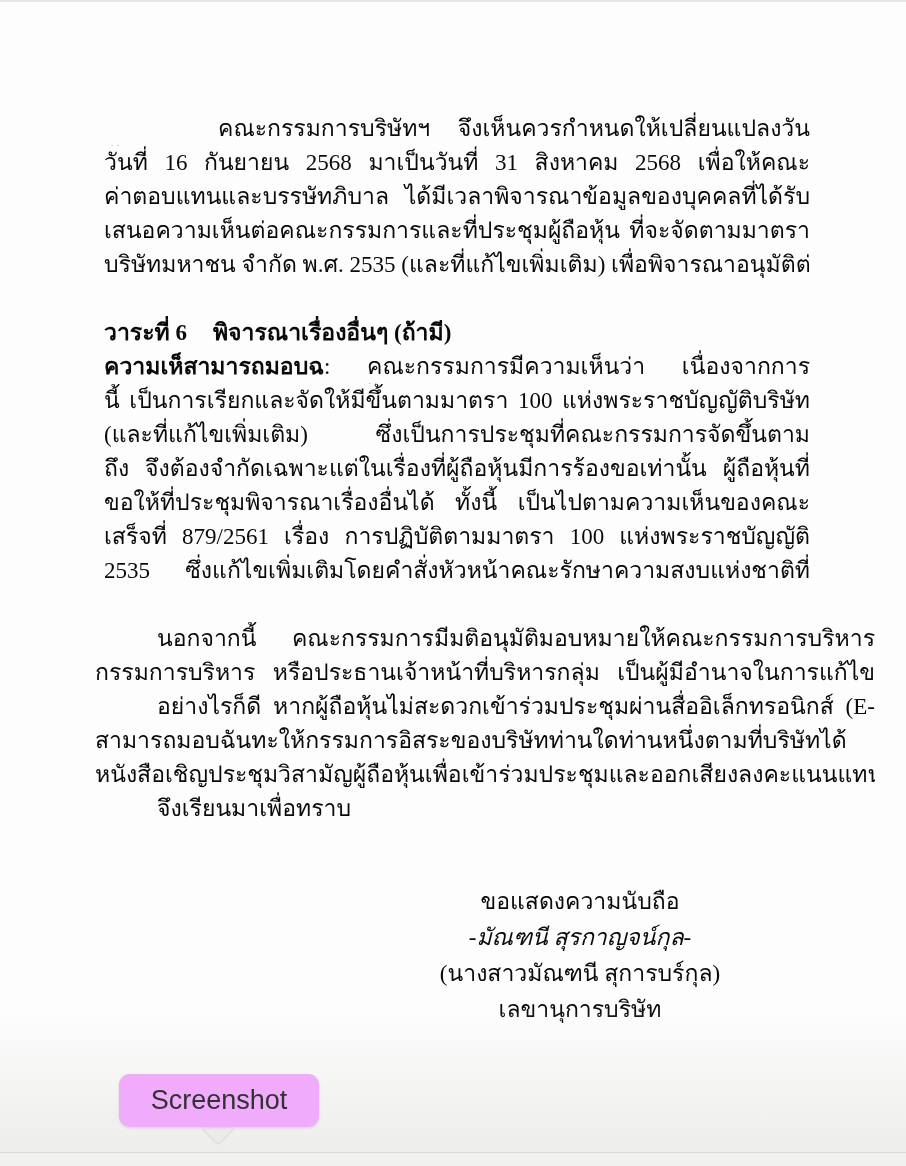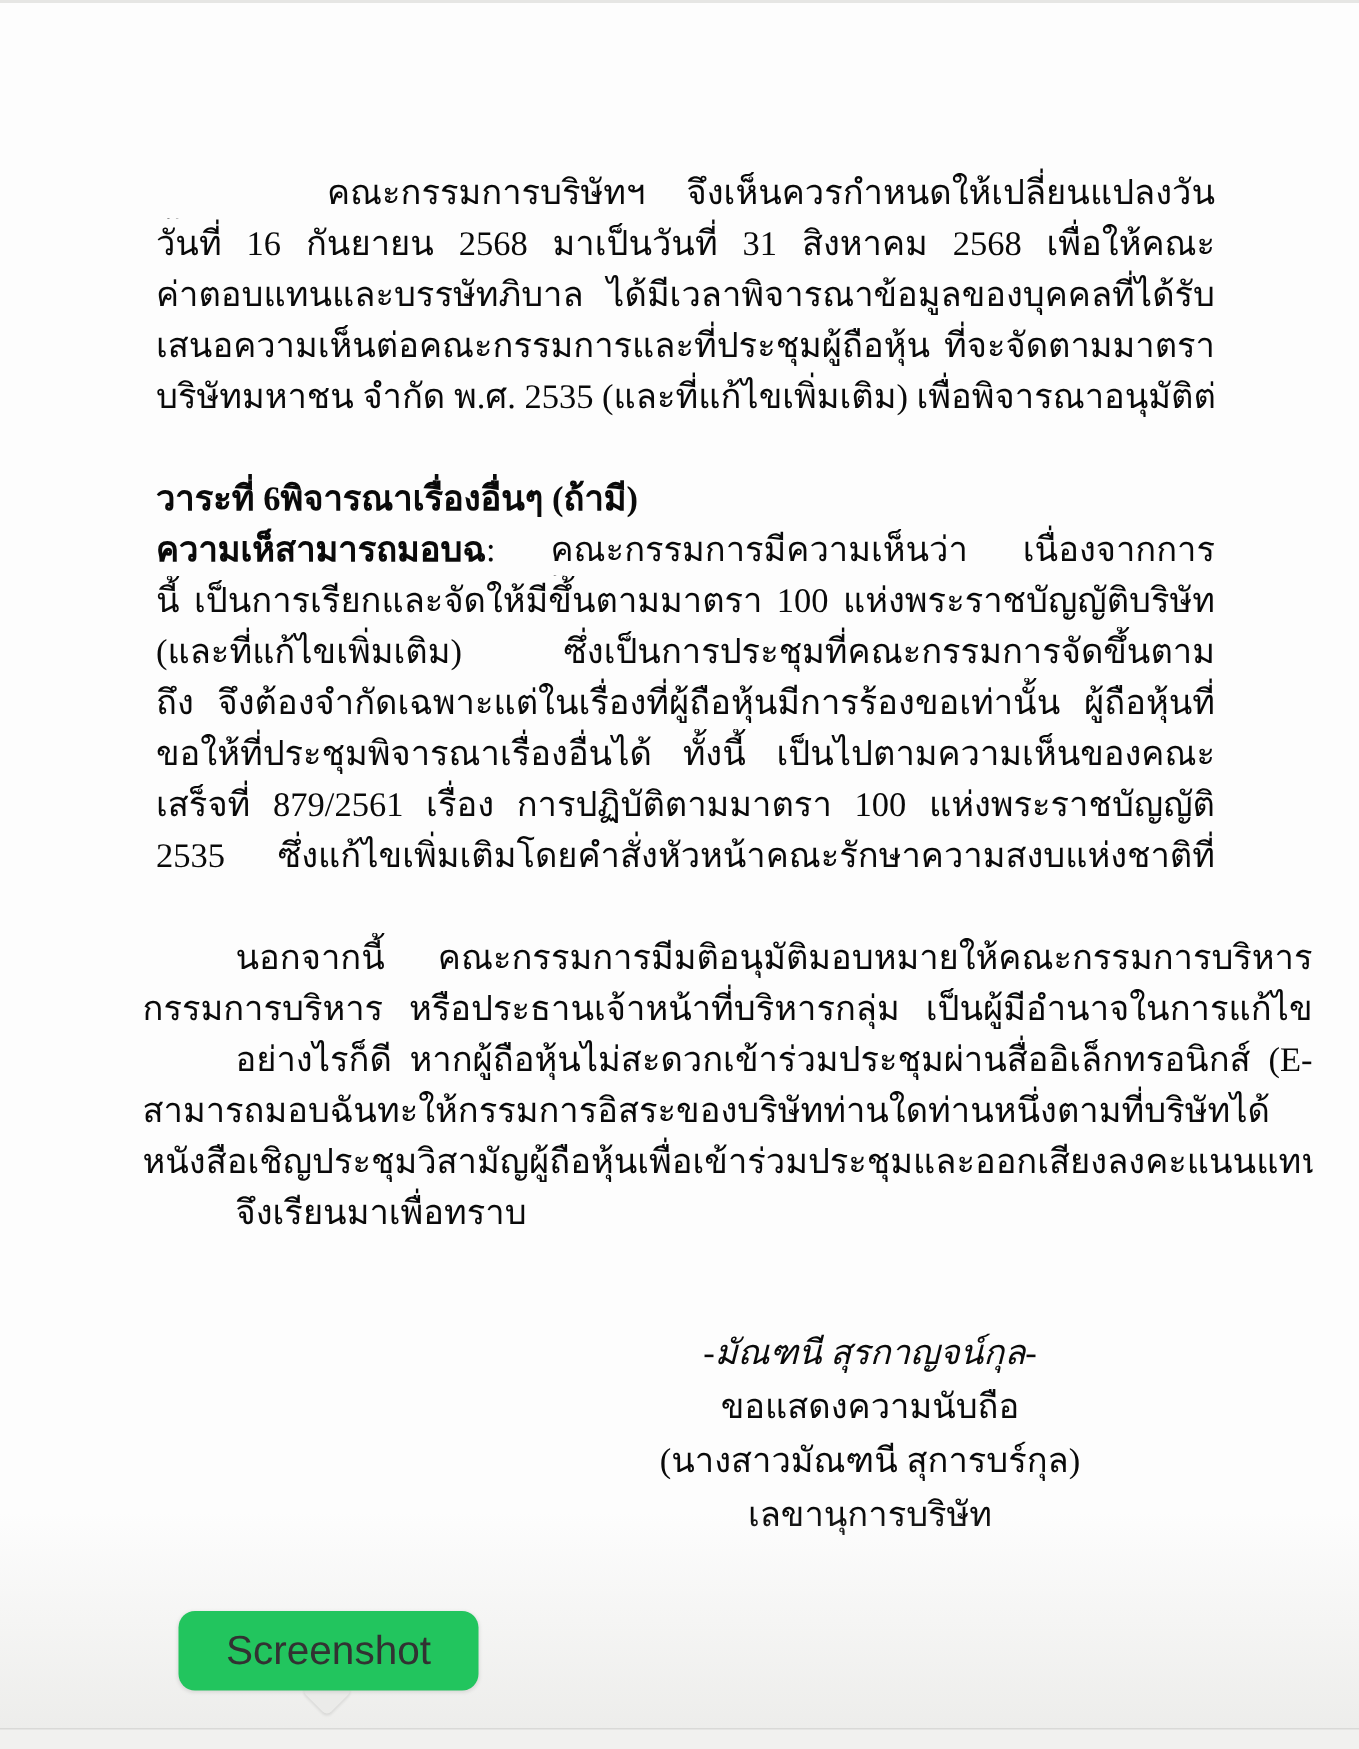--- a/index.html
+++ b/index.html
@@ -24,21 +24,21 @@
     font-size:23px;
     overflow:hidden;
     white-space:nowrap;
   }
   .just { text-align:justify; text-align-last:justify; white-space:normal; }
   .blank { height:34px; }
   .ind-lg { text-indent:114px; }
   .ind-sm { text-indent:62px; }
   .bold { font-weight:700; }
   .und { }
-  .agenda-title-gap { }
+  .agenda-title-gap { margin-left:26px; }
   
   .signature {
     position:absolute; left:330px; top:884px; width:500px;
     text-align:center; font-size:23px; line-height:36px;
   }
   .sig-line { height:36px; overflow:hidden; }
   .italic { font-style:italic; }
   
   .bottom-fade {
     position:absolute; left:0; top:1008px; width:906px; height:144px;
@@ -55,21 +55,21 @@
   .tooltip-tail {
     position:absolute; left:206px; top:1115px; width:24px; height:24px;
     background:#ebebe9;
     transform:rotate(45deg);
     border-radius:4px;
     box-shadow:1px 1px 2px rgba(0,0,0,0.10);
     z-index:5;
   }
   .tooltip-bubble {
     position:absolute; left:119px; top:1074px; width:200px; height:53px;
-    background:#22c55e;
+    background:#f0abfc;
     border-radius:11px;
     box-shadow:0 1px 3px rgba(0,0,0,0.12);
     z-index:6;
     display:flex; align-items:center; justify-content:center;
     font-family:"Liberation Sans","DejaVu Sans",sans-serif;
     font-size:27px; color:#323232;
   }
 </style>
 </head>
 <body>
@@ -105,22 +105,22 @@
   <div class="line just">กรรมการบริหาร หรือประธานเจ้าหน้าที่บริหารกลุ่ม เป็นผู้มีอำนาจในการแก้ไขเพิ่มเติมวัน เวลา สถานที่</div>
 
   <div class="line just ind-sm">อย่างไรก็ดี หากผู้ถือหุ้นไม่สะดวกเข้าร่วมประชุมผ่านสื่ออิเล็กทรอนิกส์ (E-Meeting) ดังกล่าว</div>
   <div class="line just">สามารถมอบฉันทะให้กรรมการอิสระของบริษัทท่านใดท่านหนึ่งตามที่บริษัทได้กำหนดและแจ้งไว้ใน</div>
   <div class="line">หนังสือเชิญประชุมวิสามัญผู้ถือหุ้นเพื่อเข้าร่วมประชุมและออกเสียงลงคะแนนแทนได้</div>
 
   <div class="line ind-sm">จึงเรียนมาเพื่อทราบ</div>
 </div>
 
 <div class="signature">
+  <div class="sig-line">ขอแสดงความนับถือ</div>
   <div class="sig-line italic">-มัณฑนี สุรกาญจน์กุล-</div>
-  <div class="sig-line">ขอแสดงความนับถือ</div>
   <div class="sig-line">(นางสาวมัณฑนี สุการบร์กุล)</div>
   <div class="sig-line">เลขานุการบริษัท</div>
 </div>
 
 <div class="bottom-fade"></div>
 <div class="footer-strip"></div>
 
 <div class="tooltip-tail"></div>
 <div class="tooltip-bubble">
   <span>Screenshot</span>

